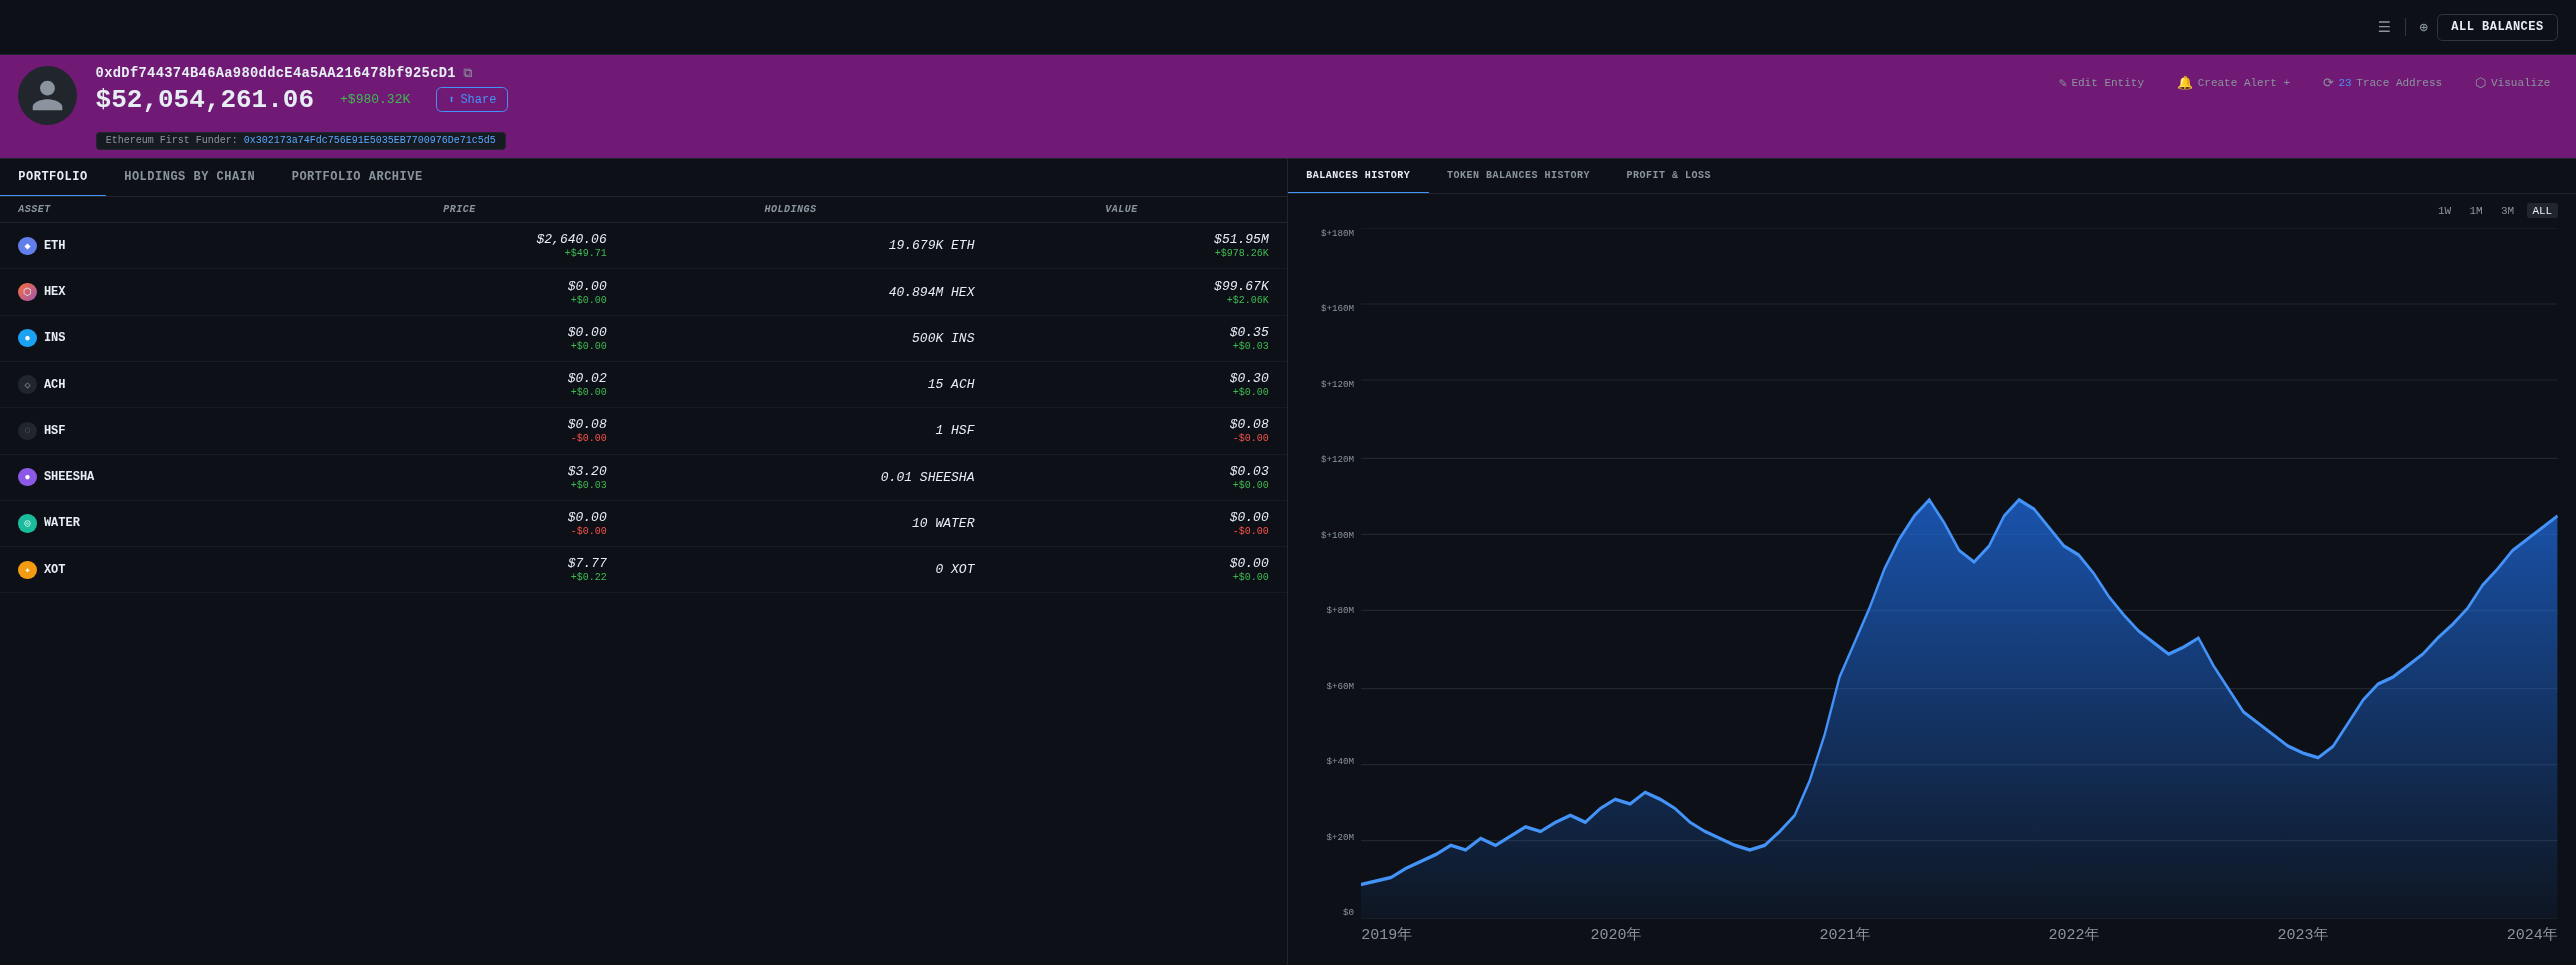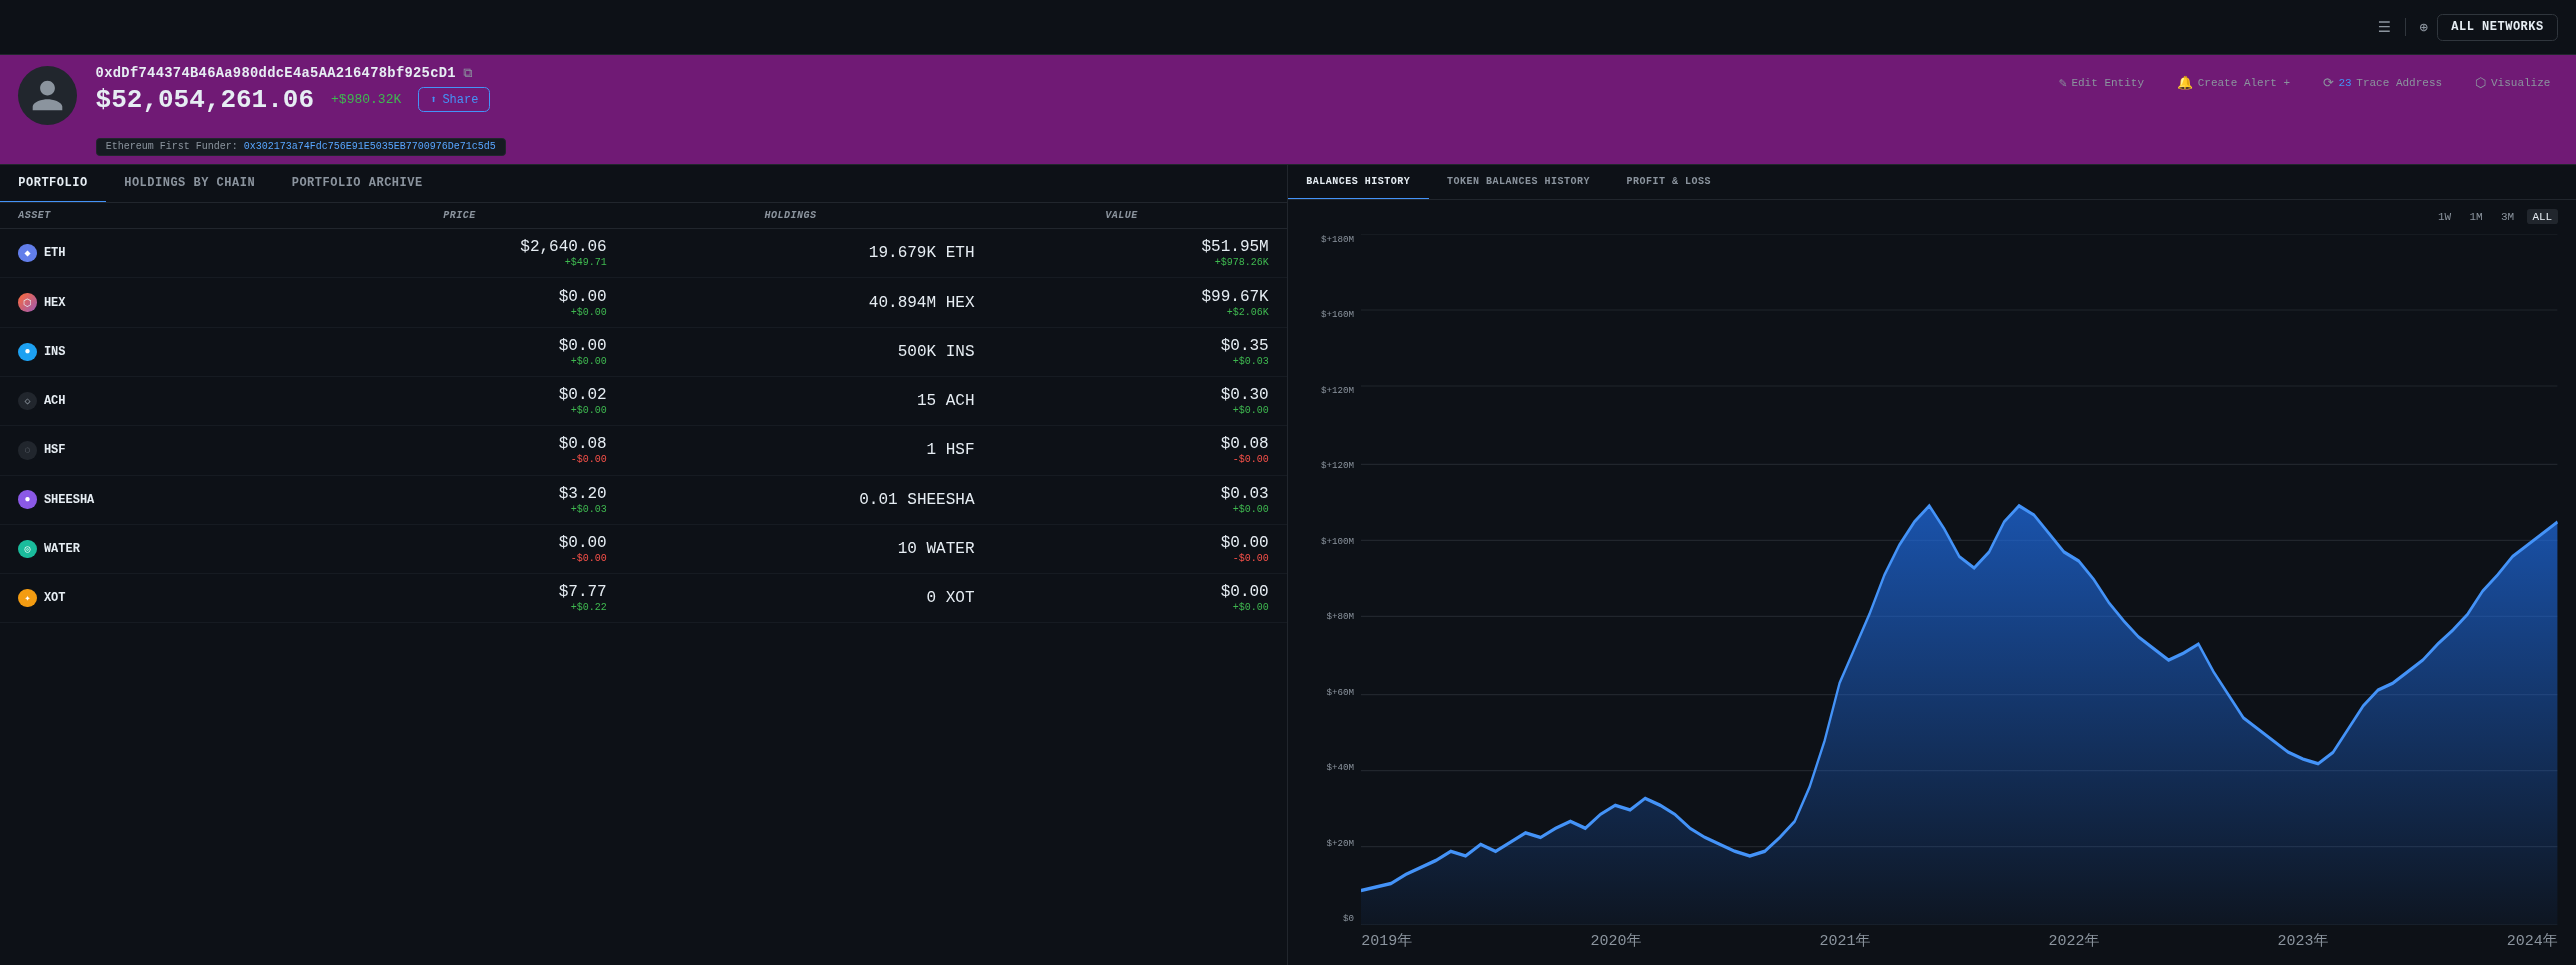--- a/index.html
+++ b/index.html
@@ -93,22 +93,22 @@
 
     .copy-icon {
       color: #8b949e;
       cursor: pointer;
       font-size: 13px;
     }
 
     .balance-row {
       display: flex;
       align-items: center;
-      gap: 17px;
-      margin-bottom: 23px;
+      gap: 26px;
+      margin-bottom: 17px;
     }
 
     .main-balance {
       font-size: 26px;
       font-weight: 700;
       color: #e6edf3;
     }
 
     .change-positive {
       color: #3fb950;
@@ -280,21 +280,22 @@
     .holdings-cell {
       text-align: right;
     }
 
     .value-cell {
       text-align: right;
     }
 
     .price-main, .holdings-main, .value-main {
       display: block;
-      font-size: 16px;
+      font-size: 13px;
+      font-style: italic;
     }
 
     .price-change, .holdings-ticker, .value-change {
       display: block;
       font-size: 10px;
       margin-top: 0.9px;
     }
 
     .pos { color: #3fb950; }
     .neg { color: #f85149; }
@@ -409,21 +410,21 @@
 </head>
 <body>
 
 <div class="top-bar">
   <div class="top-bar-left">
   </div>
   <div style="display:flex; align-items:center; gap:9.2px;">
     <span class="filter-icon">☰</span>
     <span class="divider" style="width:0.9px;height:18.3px;background:#30363d;display:inline-block;"></span>
     <span style="color:#8b949e;font-size:14.7px;cursor:pointer;">⊕</span>
-    <button class="all-networks-btn">ALL NETWORKS</button>
+    <button class="all-networks-btn">ALL BALANCES</button>
   </div>
 </div>
 
 <div class="header-section">
   <div class="avatar">
     <svg viewBox="0 0 24 24" xmlns="http://www.w3.org/2000/svg">
       <path d="M12 12c2.7 0 4.8-2.1 4.8-4.8S14.7 2.4 12 2.4 7.2 4.5 7.2 7.2 9.3 12 12 12zm0 2.4c-3.2 0-9.6 1.6-9.6 4.8v2.4h19.2v-2.4c0-3.2-6.4-4.8-9.6-4.8z"></path>
     </svg>
   </div>
 

